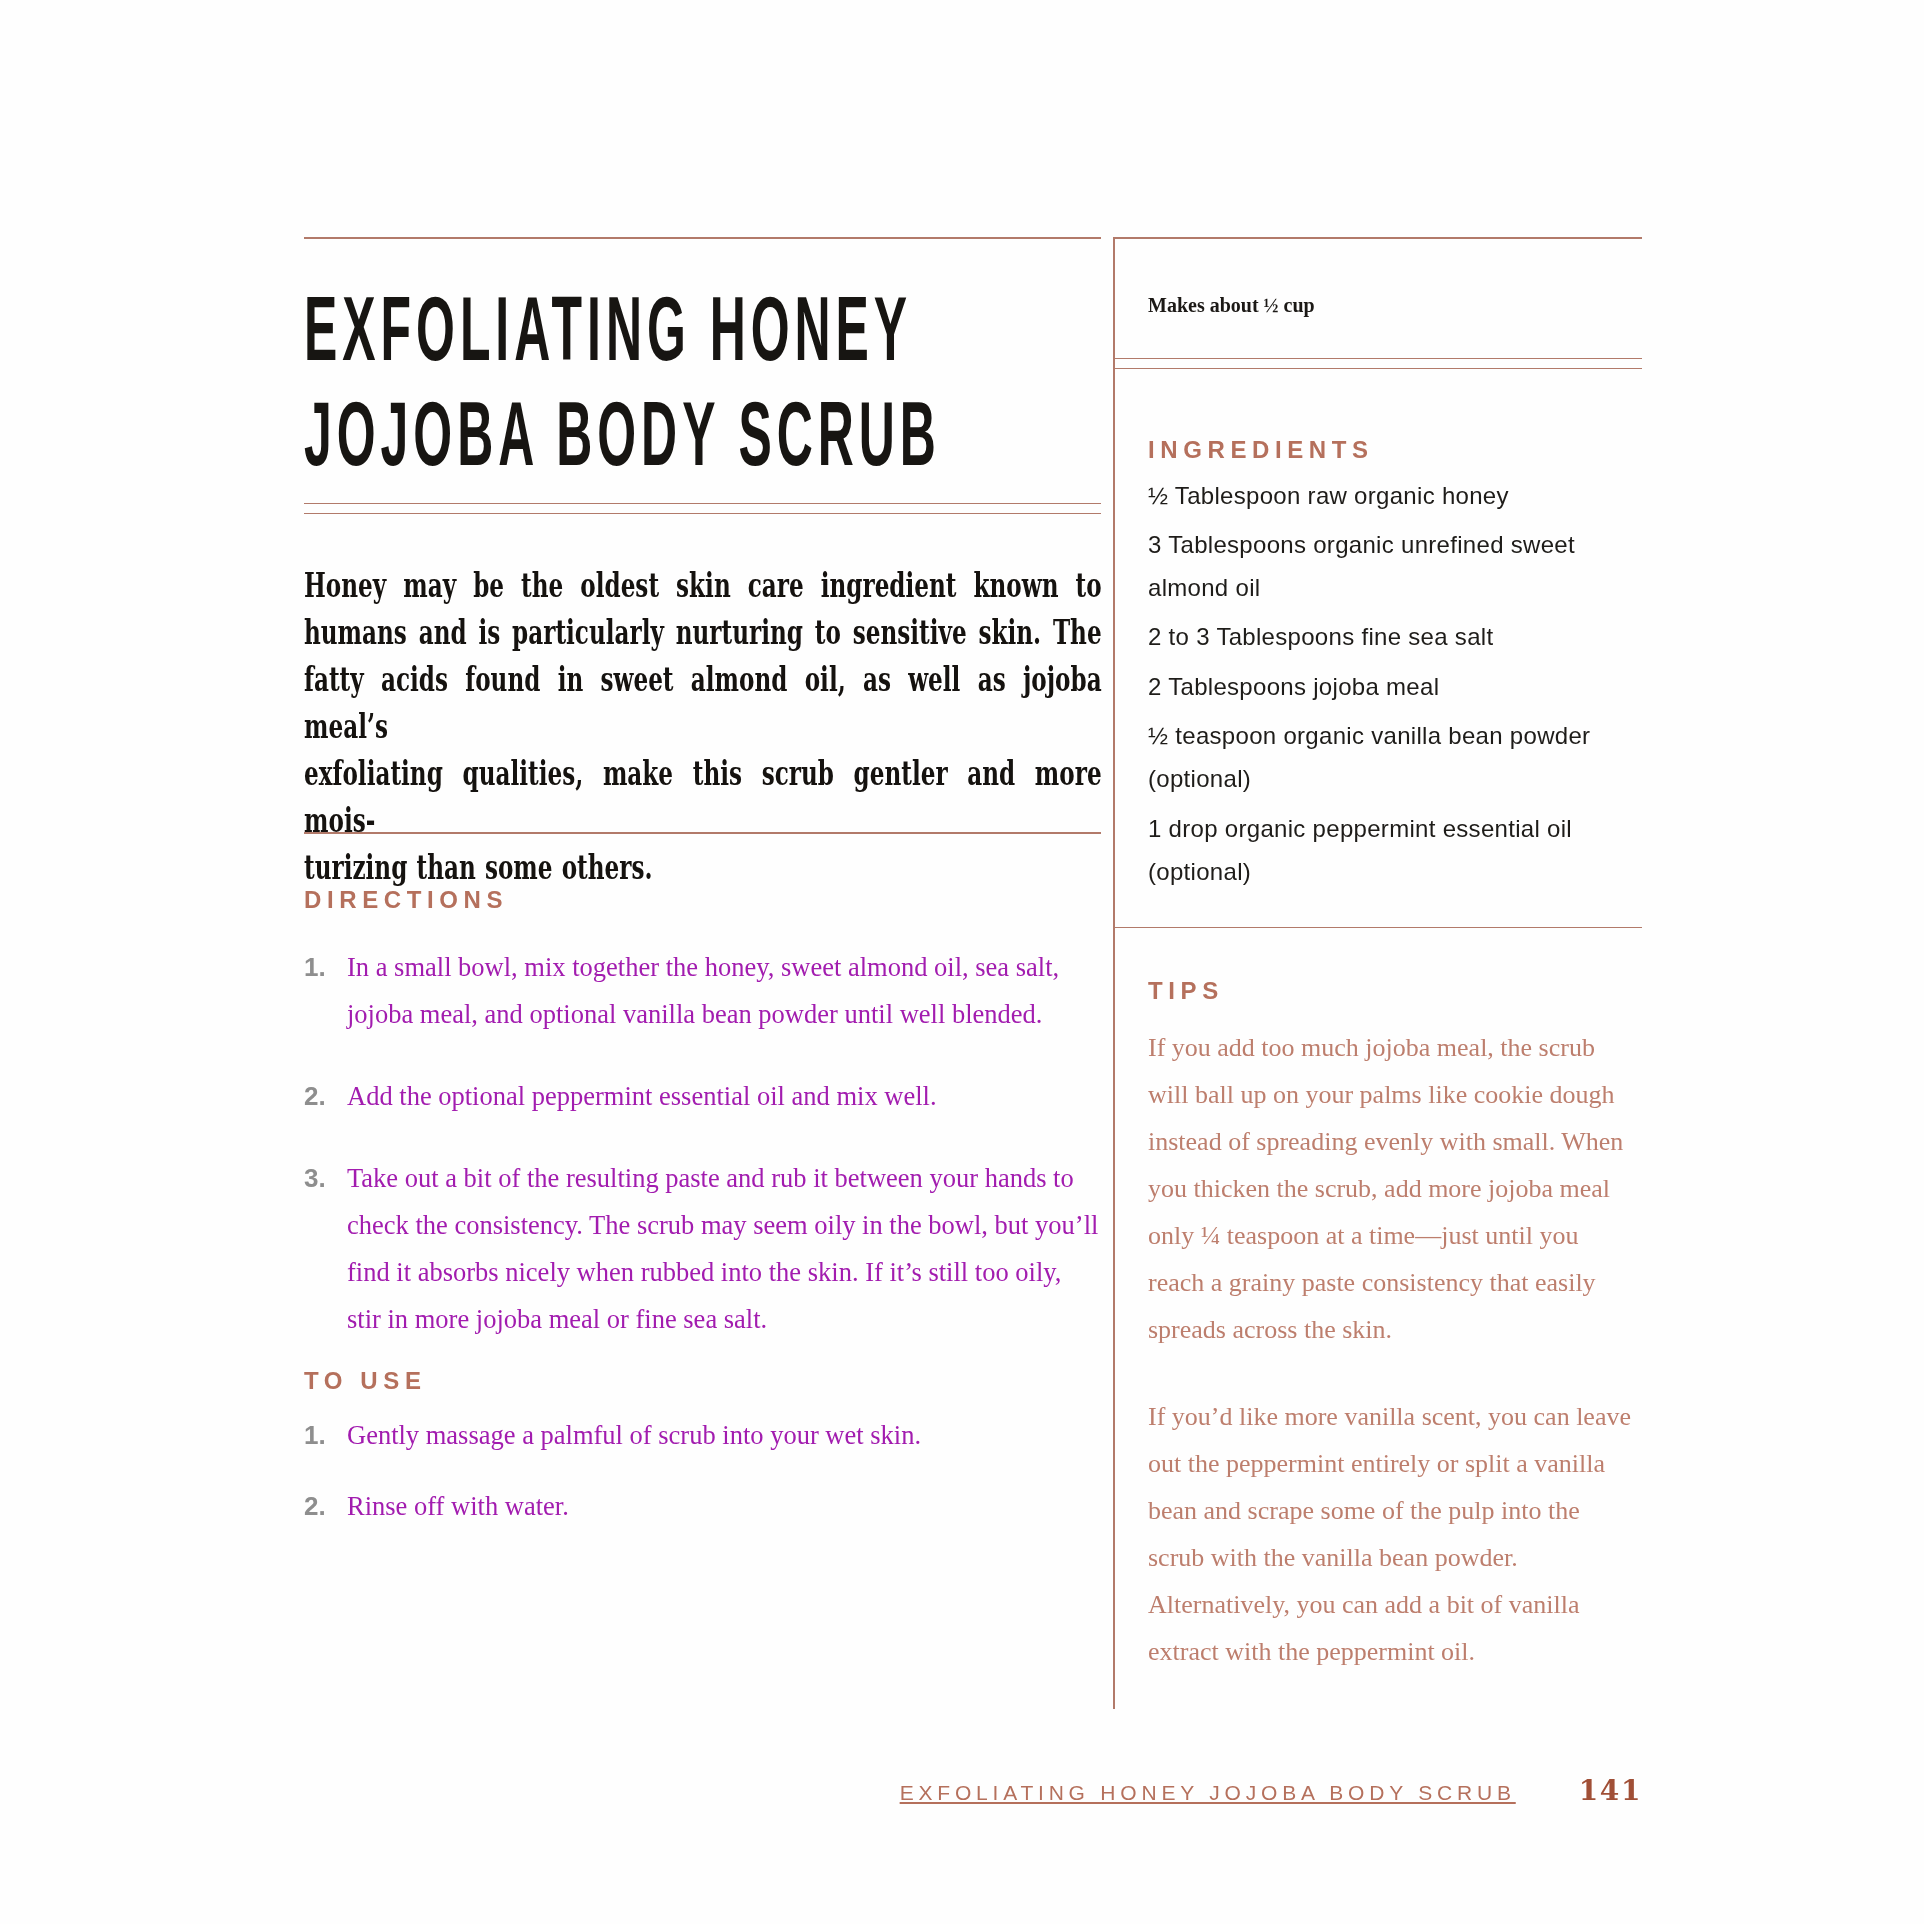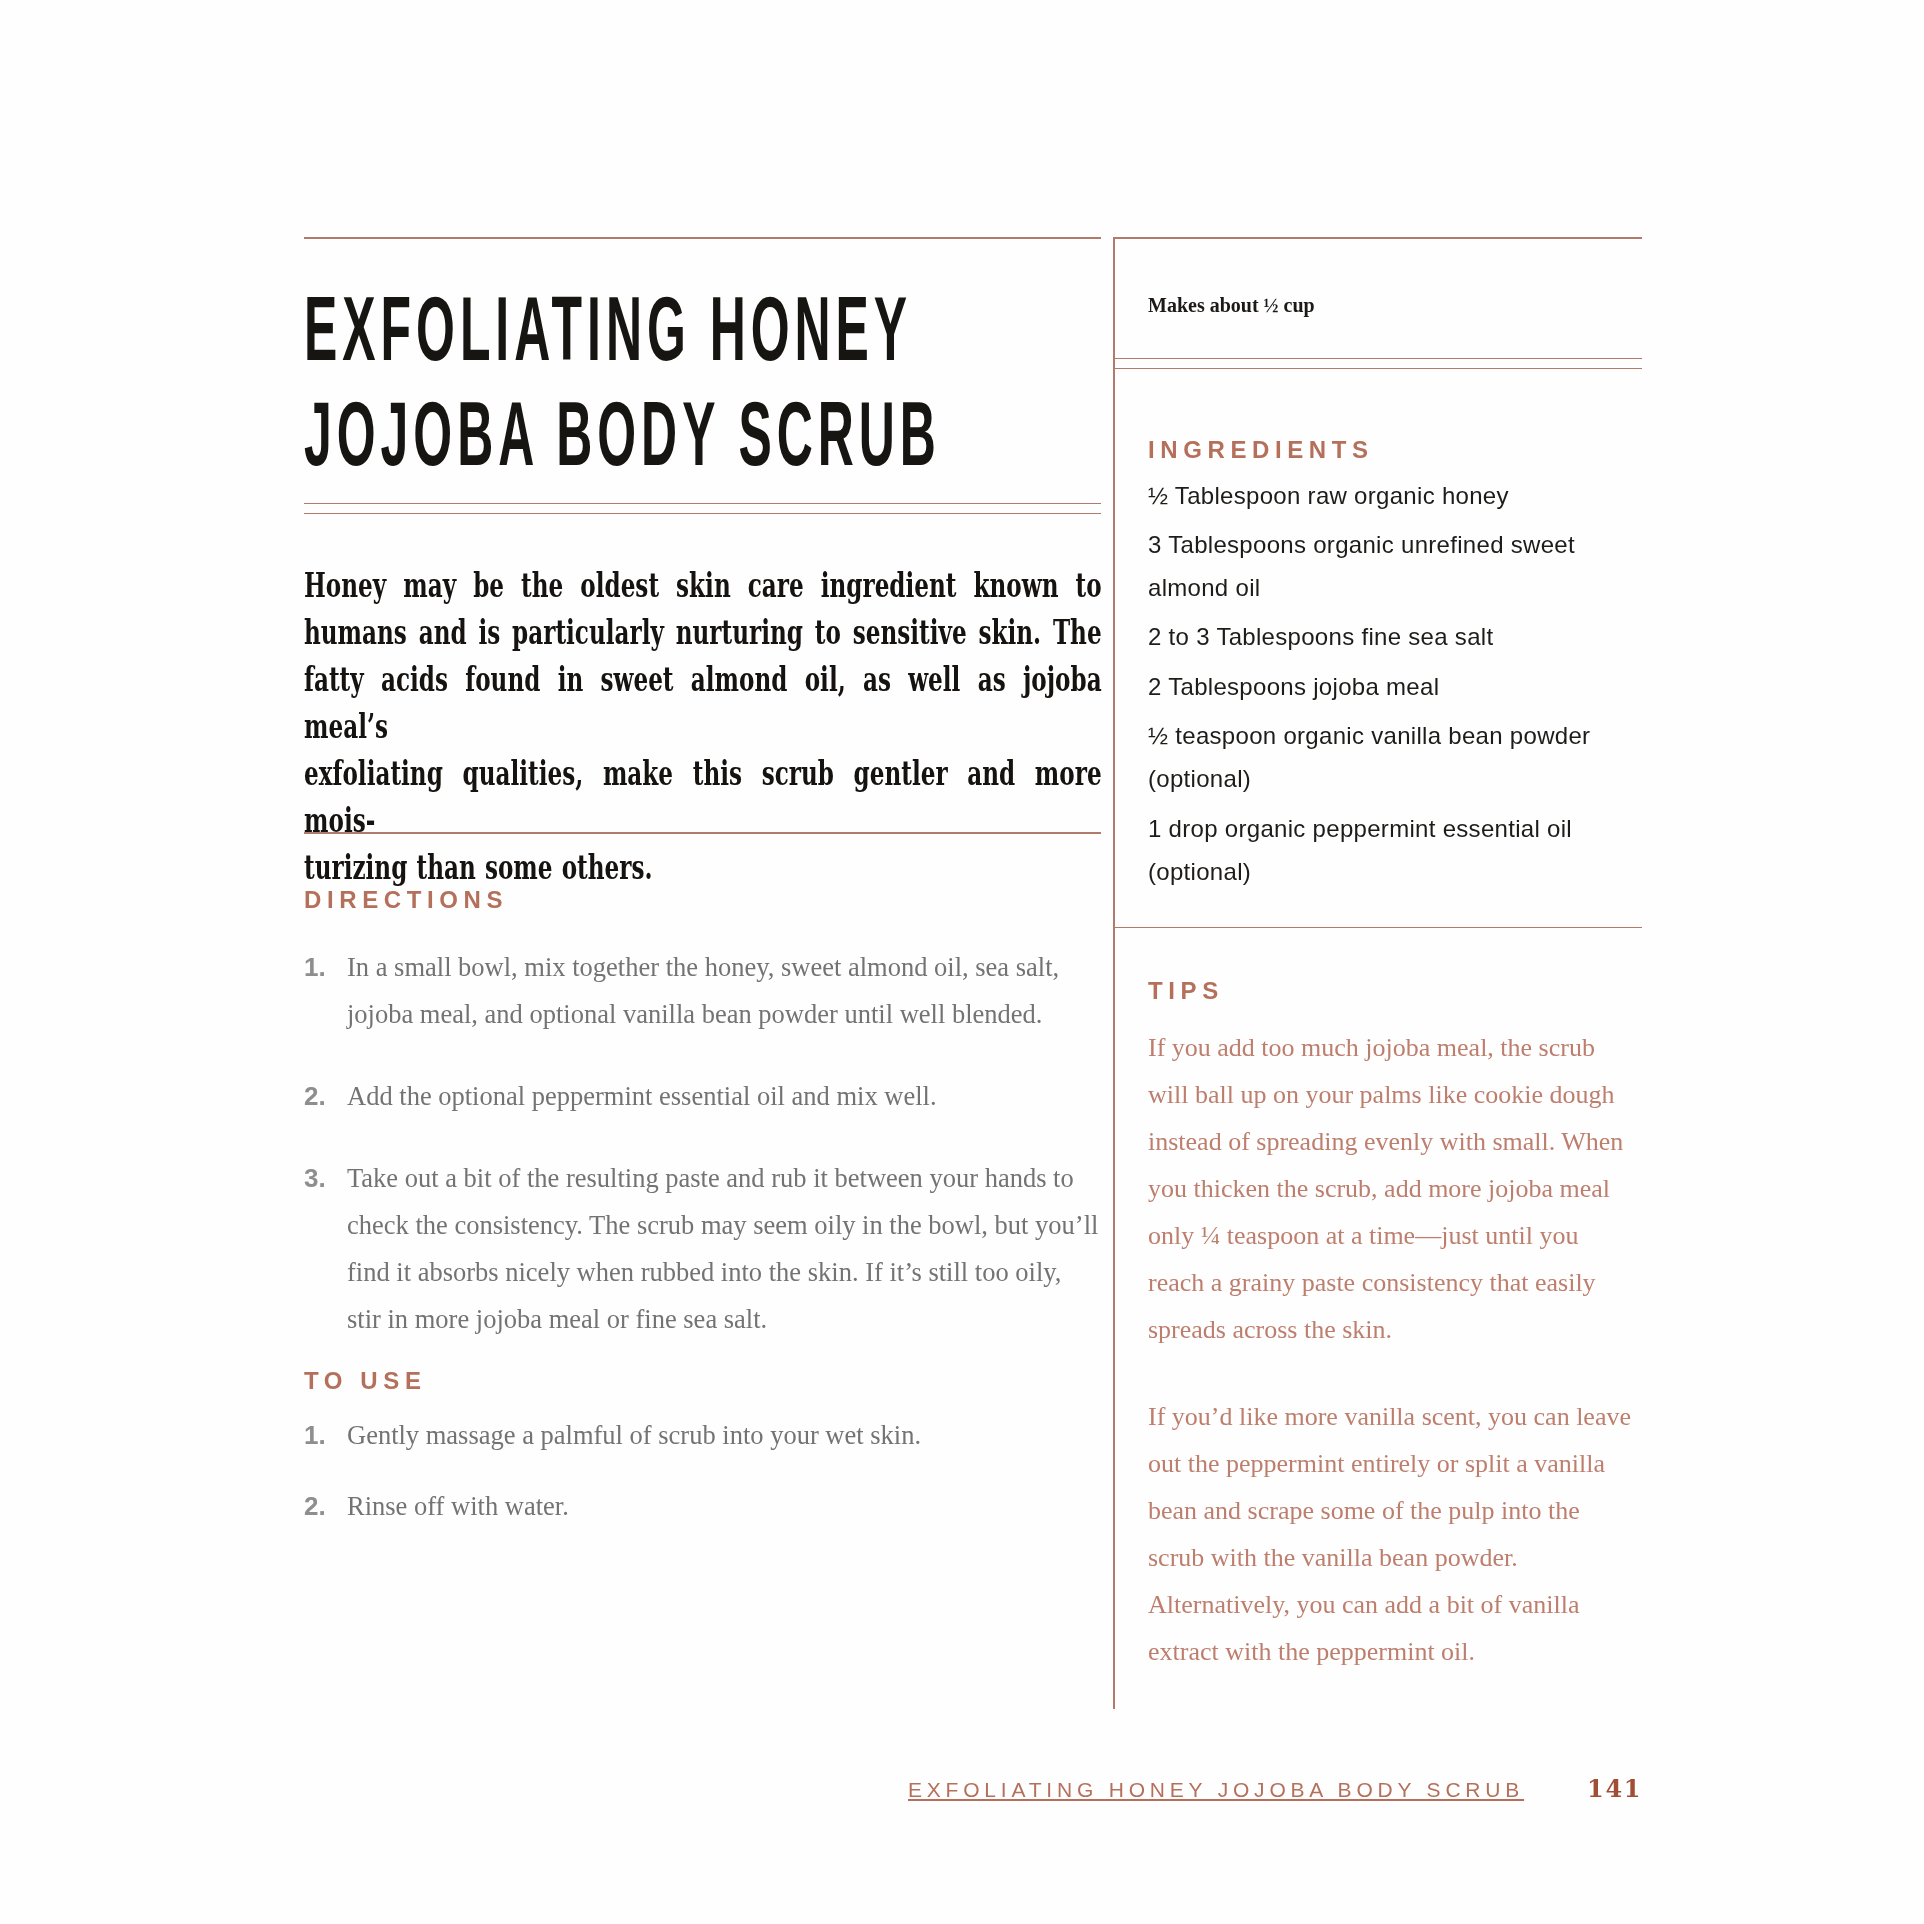--- a/index.html
+++ b/index.html
@@ -40,21 +40,21 @@
   .sec-heading.directions { margin-top:51px; }
   .steps { margin-top:29px; }
   .step { display:flex; margin-bottom:35px; }
   .step:last-child { margin-bottom:0; }
   .step-num {
     flex:none; width:43px; font-family:"Liberation Sans", sans-serif;
     font-weight:bold; font-size:26px; line-height:47px; color:#8e8e8e;
   }
   .step-text {
     font-family:"Liberation Serif", serif; font-size:26.5px; line-height:47px;
-    color:#737373; width:754px;
+    color:#a21caf; width:754px;
   }
   .sec-heading.to-use { margin-top:22.5px; }
   .steps.use-steps { margin-top:16px; }
   .steps.use-steps .step { margin-bottom:24px; }
 
   
   .v-divider { position:absolute; left:1113px; top:237px; width:1.6px; height:1472px; background:#b27a6a; }
 
   
   .right-col { position:absolute; left:1113px; top:237px; width:529px; }
@@ -82,21 +82,21 @@
   }
   .tip-para.second { margin-top:40px; }
 
   
   .footer { position:absolute; right:283px; top:1774px; display:flex; align-items:baseline; gap:63px; }
   .footer-name {
     font-family:"Liberation Sans", sans-serif; font-size:21px; letter-spacing:4.8px;
     color:#b5705c; font-weight:normal; white-space:nowrap;text-decoration:underline;
   }
   .footer-page {
-    font-family:"DejaVu Serif", serif; font-weight:bold; font-size:24px;
+    font-family:"DejaVu Serif", serif; font-weight:bold; font-size:28px;
     color:#a04f36; letter-spacing:1.6px;
   }
 </style>
 </head>
 <body>
 
 <div class="page">
 
   <div class="left-col">
     <div class="rule top"></div>

